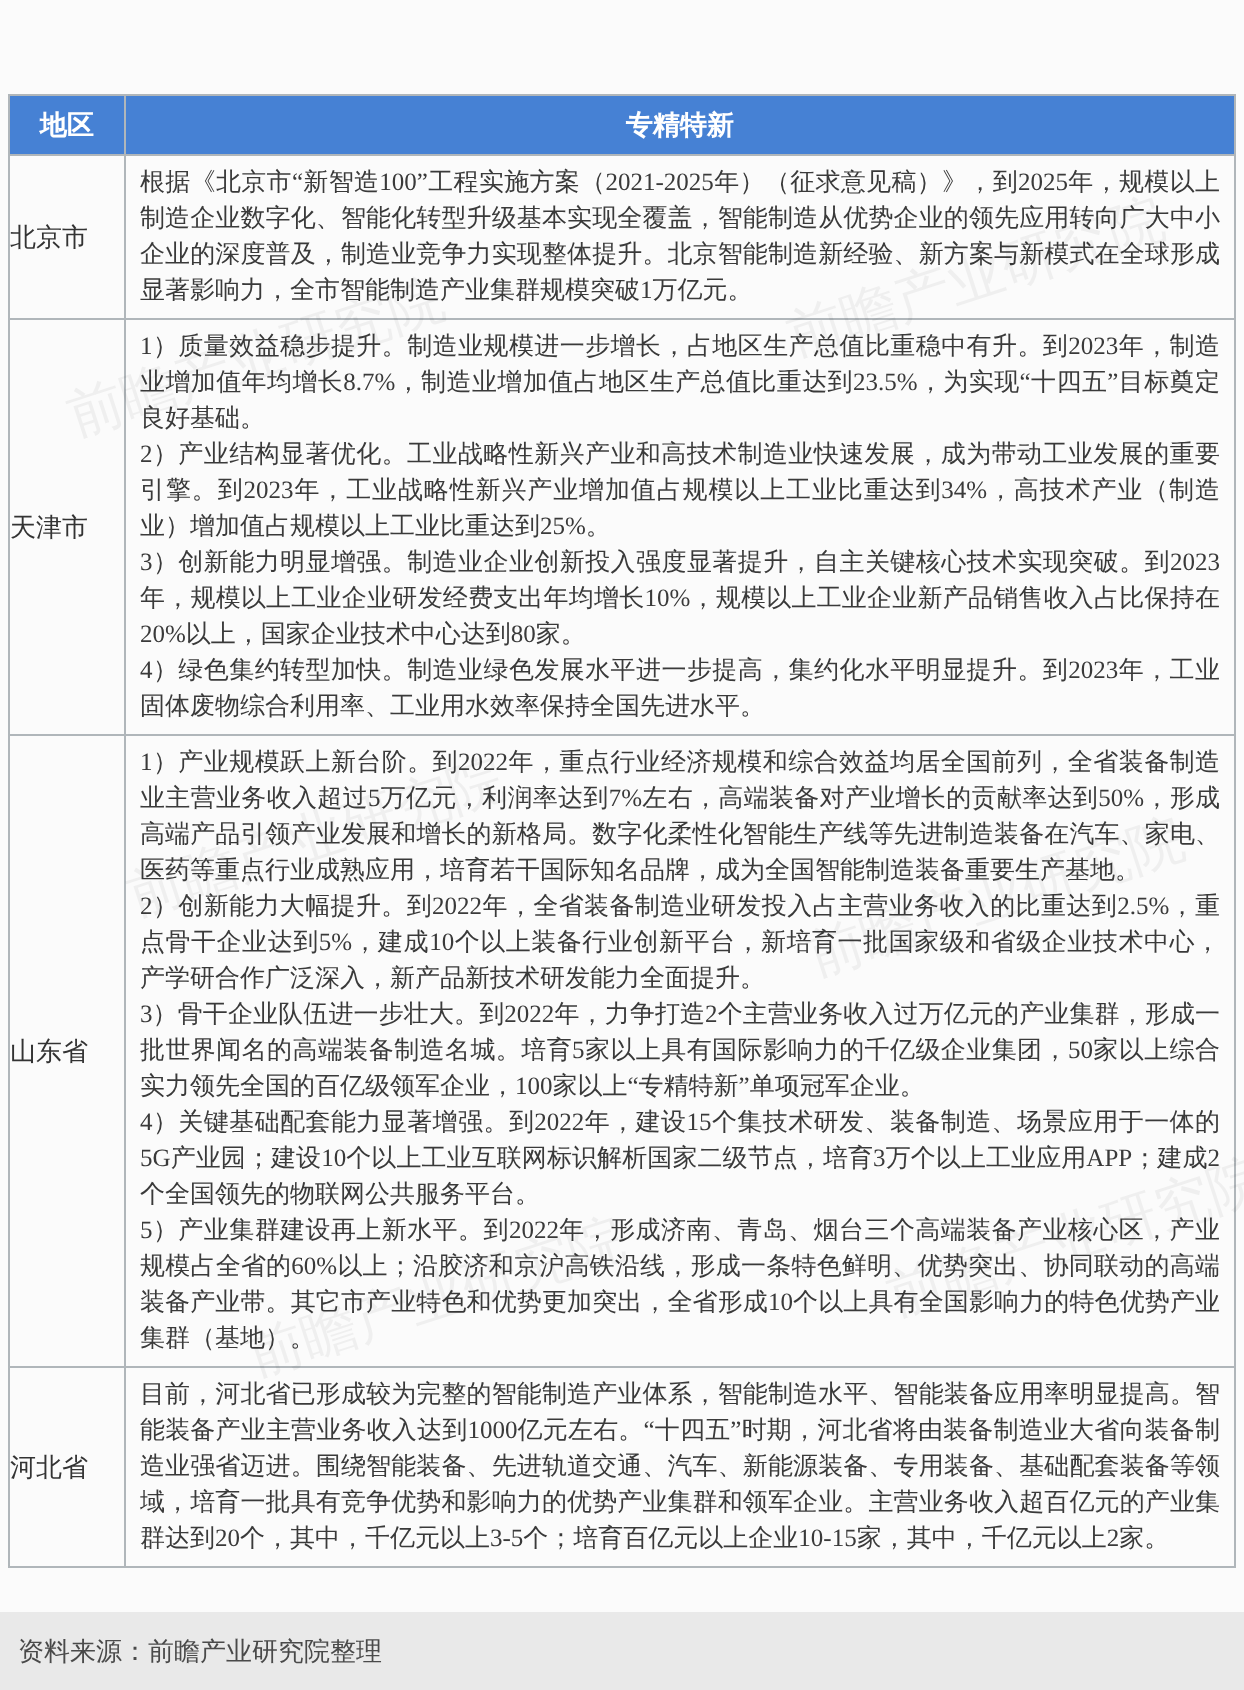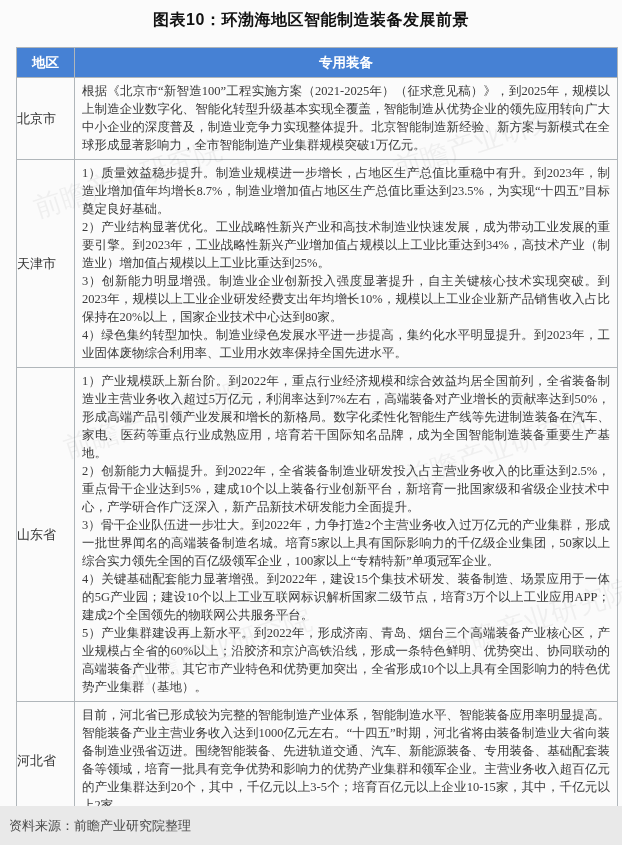--- a/index.html
+++ b/index.html
@@ -14,21 +14,21 @@
   .figure-title {
     position:absolute; top:10px; left:0; right:0;
     text-align:center;
     font-family:"Liberation Sans", sans-serif;
     font-weight:bold;
     font-size:16px;
     color:#111111;
     letter-spacing:0.5px;
   }
   .tbl-wrap {
-    position:absolute; top:47px; left:16px; right:4px;
+    position:absolute; top:47px; left:4px; right:4px;
   }
   table.prospect-table {
     width:100%;
     border-collapse:collapse;
     table-layout:fixed;
   }
   .prospect-table th, .prospect-table td {
     border:1px solid #b0b6ba;
   }
   .prospect-table th {
@@ -79,39 +79,38 @@
     transform:rotate(-18deg);
     pointer-events:none;
     z-index:5;
   }
 </style>
 </head>
 <body>
 
 <div class="page">
 
-  <div class="figure-title">图表10：环渤海地区智能制造装备发展前景</div>
 
   <div class="wm" style="top:160px; left:30px;">前瞻产业研究院</div>
   <div class="wm" style="top:120px; left:390px;">前瞻产业研究院</div>
   <div class="wm" style="top:400px; left:60px;">前瞻产业研究院</div>
   <div class="wm" style="top:430px; left:400px;">前瞻产业研究院</div>
   <div class="wm" style="top:630px; left:120px;">前瞻产业研究院</div>
   <div class="wm" style="top:600px; left:440px;">前瞻产业研究院</div>
 
   <div class="tbl-wrap">
     <table class="prospect-table">
       <colgroup>
           <col class="col-region">
           <col>
         </colgroup>
       <thead>
         <tr>
           <th>地区</th>
-          <th>专用装备</th>
+          <th>专精特新</th>
         </tr>
       </thead>
       <tbody>
         <tr>
           <td class="region-cell">北京市</td>
           <td class="prospect-cell">根据《北京市“新智造100”工程实施方案（2021-2025年）（征求意见稿）》，到2025年，规模以上制造企业数字化、智能化转型升级基本实现全覆盖，智能制造从优势企业的领先应用转向广大中小企业的深度普及，制造业竞争力实现整体提升。北京智能制造新经验、新方案与新模式在全球形成显著影响力，全市智能制造产业集群规模突破1万亿元。</td>
         </tr>
         <tr>
           <td class="region-cell">天津市</td>
           <td class="prospect-cell">1）质量效益稳步提升。制造业规模进一步增长，占地区生产总值比重稳中有升。到2023年，制造业增加值年均增长8.7%，制造业增加值占地区生产总值比重达到23.5%，为实现“十四五”目标奠定良好基础。

